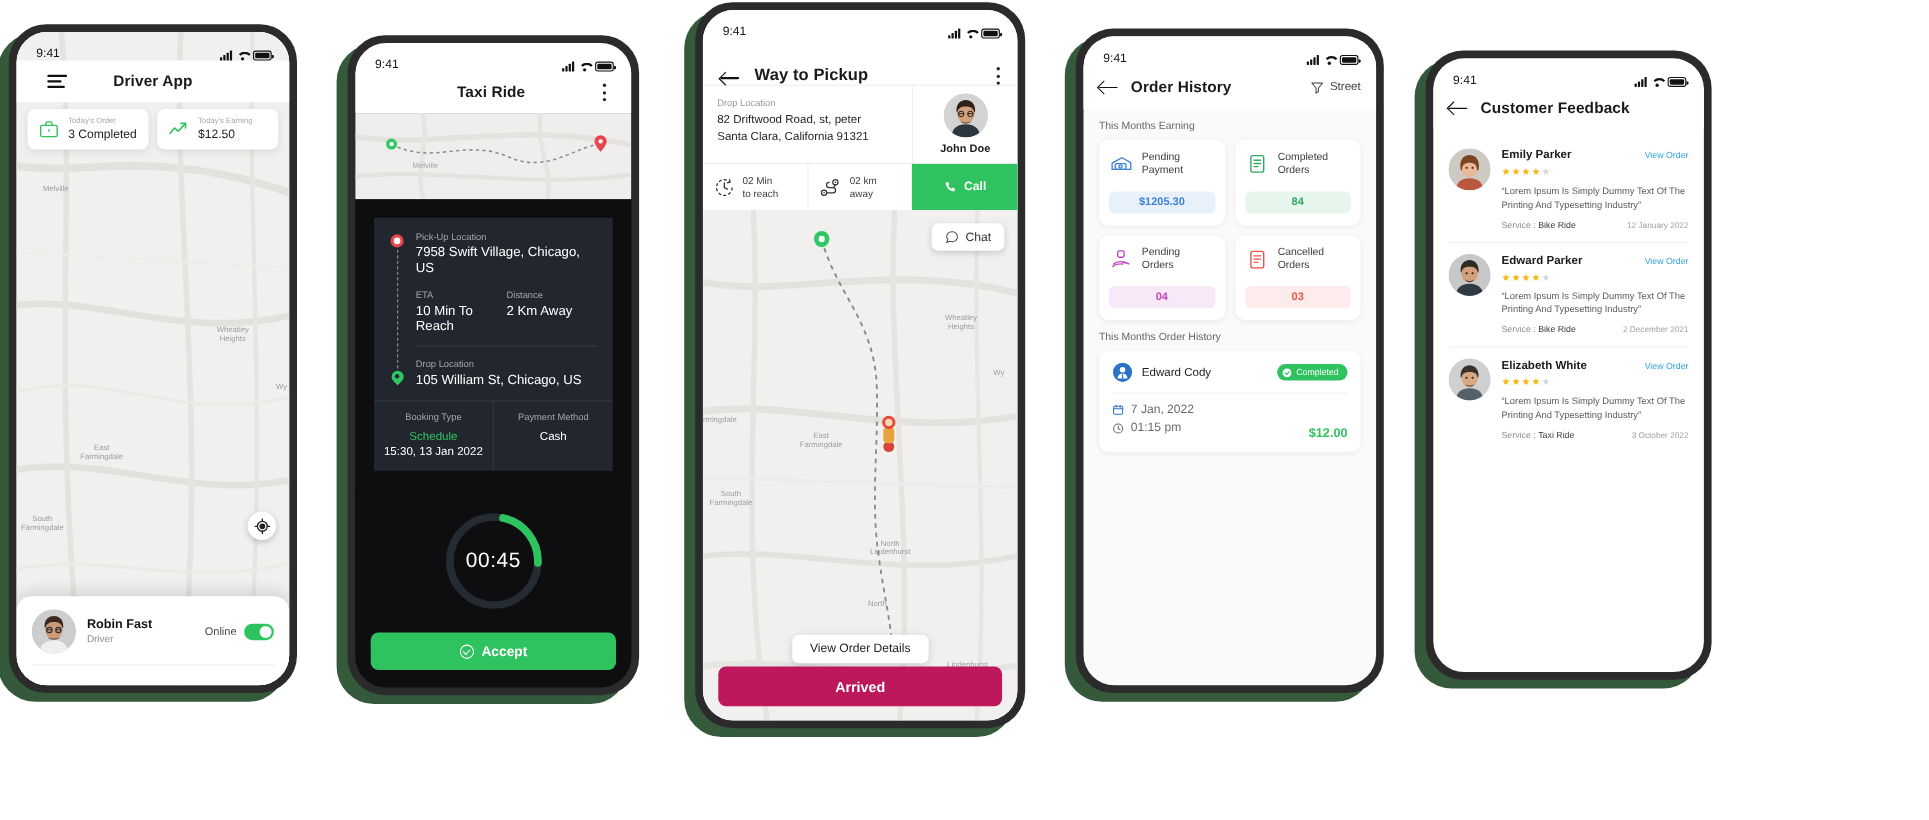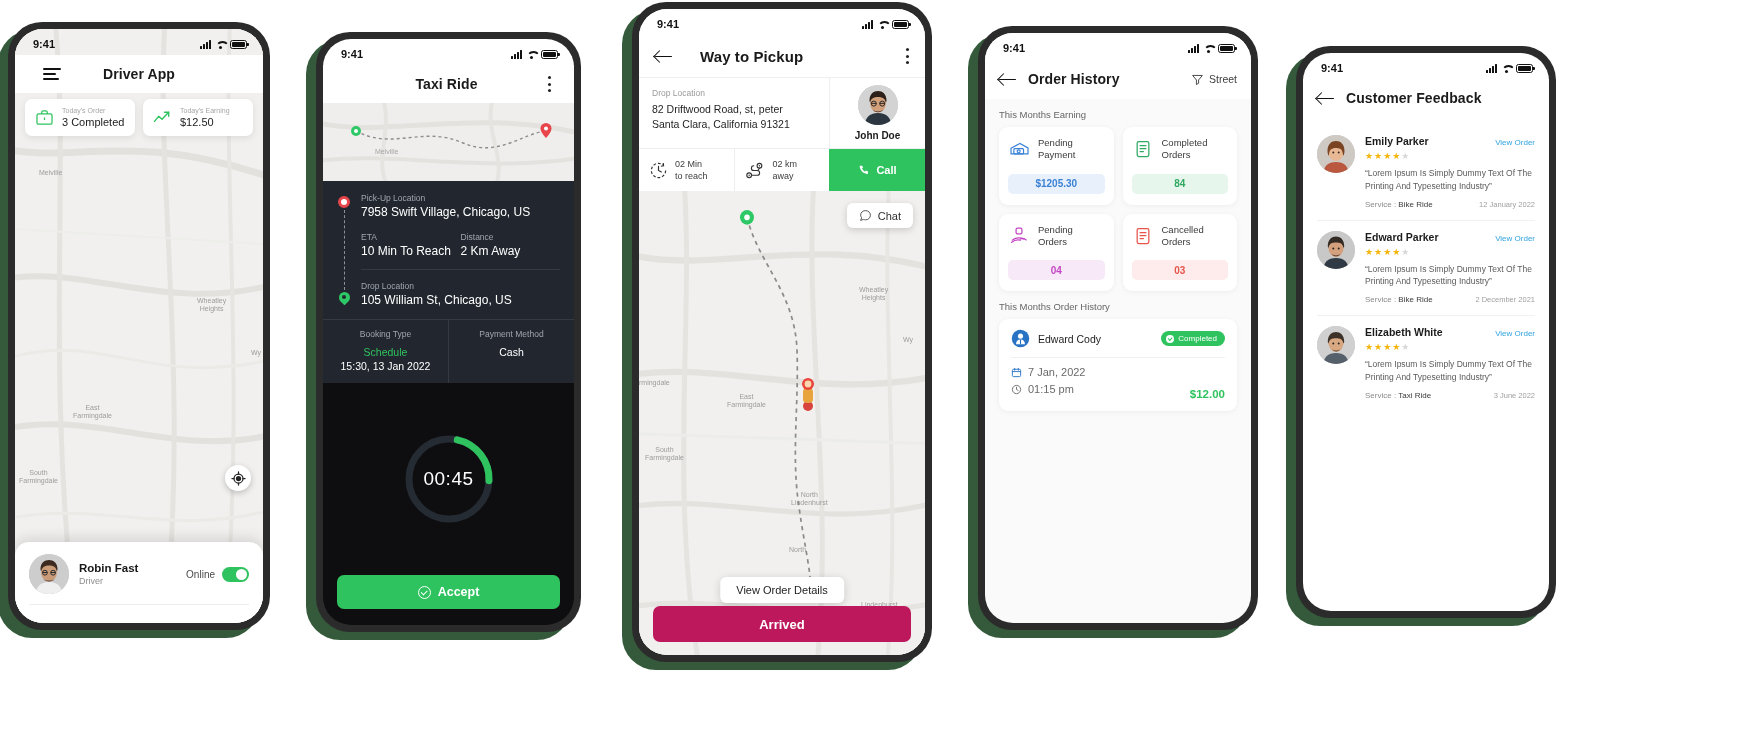--- a/index.html
+++ b/index.html
@@ -22,23 +22,23 @@
   .screen {
     width: 100%; height: 100%;
     background: #fff;
     border-radius: 28px;
     overflow: hidden;
     position: relative;
   }
 
   
   .statusbar {
-    height: 26px; display: flex; align-items: center;
+    height: 26px; display: flex; align-items: flex-end;
     justify-content: space-between; padding: 4px 16px 0 18px;
-    font-size: 11px; font-weight: bold; color: #111;
+    font-size: 11px; font-weight: normal; color: #111;
     background: transparent; position: relative; z-index: 6;
   }
   .sb-right { display: flex; align-items: center; gap: 4px; }
   .sig { display: inline-flex; align-items: flex-end; gap: 1px; height: 9px; }
   .sig i { display:block; width:2px; background:#111; border-radius:.5px; }
   .sig i:nth-child(1){height:3px}.sig i:nth-child(2){height:5px}
   .sig i:nth-child(3){height:7px}.sig i:nth-child(4){height:9px}
   .wifi { width:11px; height:9px; position:relative; }
   .wifi::before{ content:""; position:absolute; left:0; top:1px; width:11px;height:11px;
     border:2px solid #111; border-radius:50%; clip-path: polygon(0 0,100% 0,50% 50%); }
@@ -110,21 +110,21 @@
   .driver-bot { display:flex; align-items:flex-start; }
   .services { font-size:8.5px; color:#6d6d6d; line-height:1.45; max-width:150px;}
   .vehicle { margin-left:auto; text-align:center; }
   .veh-lbl { font-size:8px; color:#4f4f4f; margin-top:1px;}
 
   
   #p2 { left:316px; top:32px; width:265px; height:600px; }
   #p2 .screen { background:#0e0e10; }
   .p2-head { height:38px;display:flex;align-items:center;padding:0 14px;background:#fff;}
   .p2-map { height:78px; position:relative; background:#efeeec; overflow:hidden;}
-  .ride-card { background:#22272f; margin:0; padding:12px 14px 0; }
+  .ride-card { background:#22272f; margin:17px; padding:12px 14px 0; }
   .route { display:flex; gap:10px; }
   .route-rail { width:14px; display:flex; flex-direction:column; align-items:center; padding-top:3px;}
   .dot-red{width:12px;height:12px;border-radius:50%;border:3px solid #e8454a;background:#fff;}
   .dash { flex:1; width:0; border-left:1.6px dashed #8b9099; margin:2px 0;}
   .pin-green{width:11px;height:15px;position:relative;}
   .pin-green::before{content:"";position:absolute;left:0;top:0;width:11px;height:11px;border-radius:50% 50% 50% 0;background:#2ec866;transform:rotate(-45deg);}
   .pin-green::after{content:"";position:absolute;left:3.6px;top:3.4px;width:4px;height:4px;border-radius:50%;background:#22272f;}
   .route-body { flex:1; }
   .rl { font-size:8.5px; color:#a0a6ae; }
   .rv { font-size:12px; color:#fff; margin-top:2px; font-weight:500;}
@@ -145,21 +145,21 @@
     margin:0 14px 16px; height:34px;border-radius:7px;background:#2fc35f;
     display:flex;align-items:center;justify-content:center;gap:7px;
     color:#fff;font-size:12.5px;font-weight:bold;cursor:pointer;
   }
   .check-circle{width:13px;height:13px;border-radius:50%;border:1.5px solid #fff;display:flex;align-items:center;justify-content:center;}
   .check-circle::after{content:"";width:5px;height:2.5px;border-left:1.5px solid #fff;border-bottom:1.5px solid #fff;transform:rotate(-45deg);margin-top:-1px;}
 
   
   #p3 { left:632px; top:2px; width:300px; height:660px; }
   .p3-top { background:#fff; }
-  .p3-head { height:42px;display:flex;align-items:center;gap:28px;padding:0 16px;}
+  .p3-head { height:42px;display:flex;align-items:flex-end;gap:14px;padding:0 16px;}
   .p3-head .app-title{font-size:15px;}
   .p3-info { display:flex; border-top:1px solid #eeeeee;}
   .p3-drop { flex:1; padding:10px 13px 11px; }
   .p3-drop .lbl{font-size:8.5px;color:#9a9a9a;}
   .p3-drop .val{font-size:10.5px;color:#1f1f1f;line-height:1.45;margin-top:4px;}
   .p3-user { width:96px; border-left:1px solid #eeeeee; display:flex;flex-direction:column;align-items:center;justify-content:center;padding:7px 0;}
   .p3-user .nm{font-size:10px;font-weight:bold;color:#1b1b1b;margin-top:5px;}
   .p3-row2 { display:flex; border-top:1px solid #eeeeee; }
   .p3-cell { flex:1; display:flex;align-items:center;gap:7px;padding:9px 10px; }
   .p3-cell + .p3-cell { border-left:1px solid #eeeeee; }
@@ -804,21 +804,21 @@
               <span class="fb-name">Elizabeth White</span>
               <span class="fb-link">View Order</span>
             </div>
             <div class="stars">★★★★<span class="off">★</span></div>
             <div class="fb-text">“Lorem Ipsum Is Simply Dummy Text Of The Printing And Typesetting Industry”</div>
             <div class="fb-foot">
               <span class="fb-svc">
                 <span>Service :</span>
                 <b>Taxi Ride</b>
               </span>
-              <span class="fb-date">3 June 2022</span>
+              <span class="fb-date">3 October 2022</span>
             </div>
           </div>
         </div>
 
       </div>
     </div>
   </div>
 
 </div>
 

